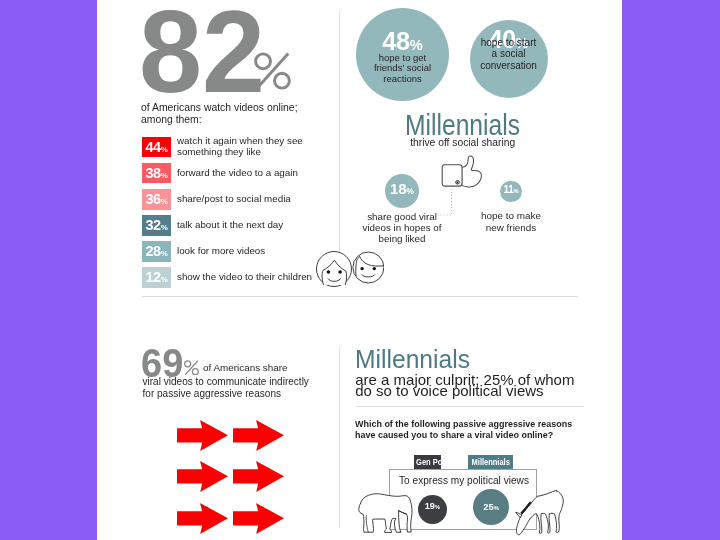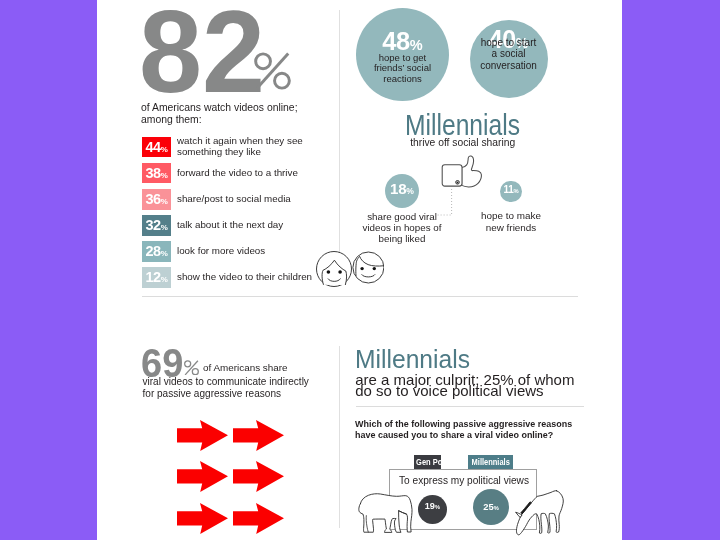--- a/index.html
+++ b/index.html
@@ -78,21 +78,21 @@
             <span class="p">%</span>
           </div>
           <div class="barlbl" style="top:-1.5px">watch it again when they see
 something they like</div>
         </div>
         <div class="barrow" style="top: 162.85px;">
           <div class="barbox" style="background:#ff5a64">
             <span class="v">38</span>
             <span class="p">%</span>
           </div>
-          <div class="barlbl" style="top:4px">forward the video to a thrive</div>
+          <div class="barlbl" style="top:4px">forward the video to a again</div>
         </div>
         <div class="barrow" style="top: 189px;">
           <div class="barbox" style="background:#fa9298">
             <span class="v">36</span>
             <span class="p">%</span>
           </div>
           <div class="barlbl" style="top:4px">share/post to social media</div>
         </div>
         <div class="barrow" style="top: 215.15px;">
           <div class="barbox" style="background:#547f8a">

